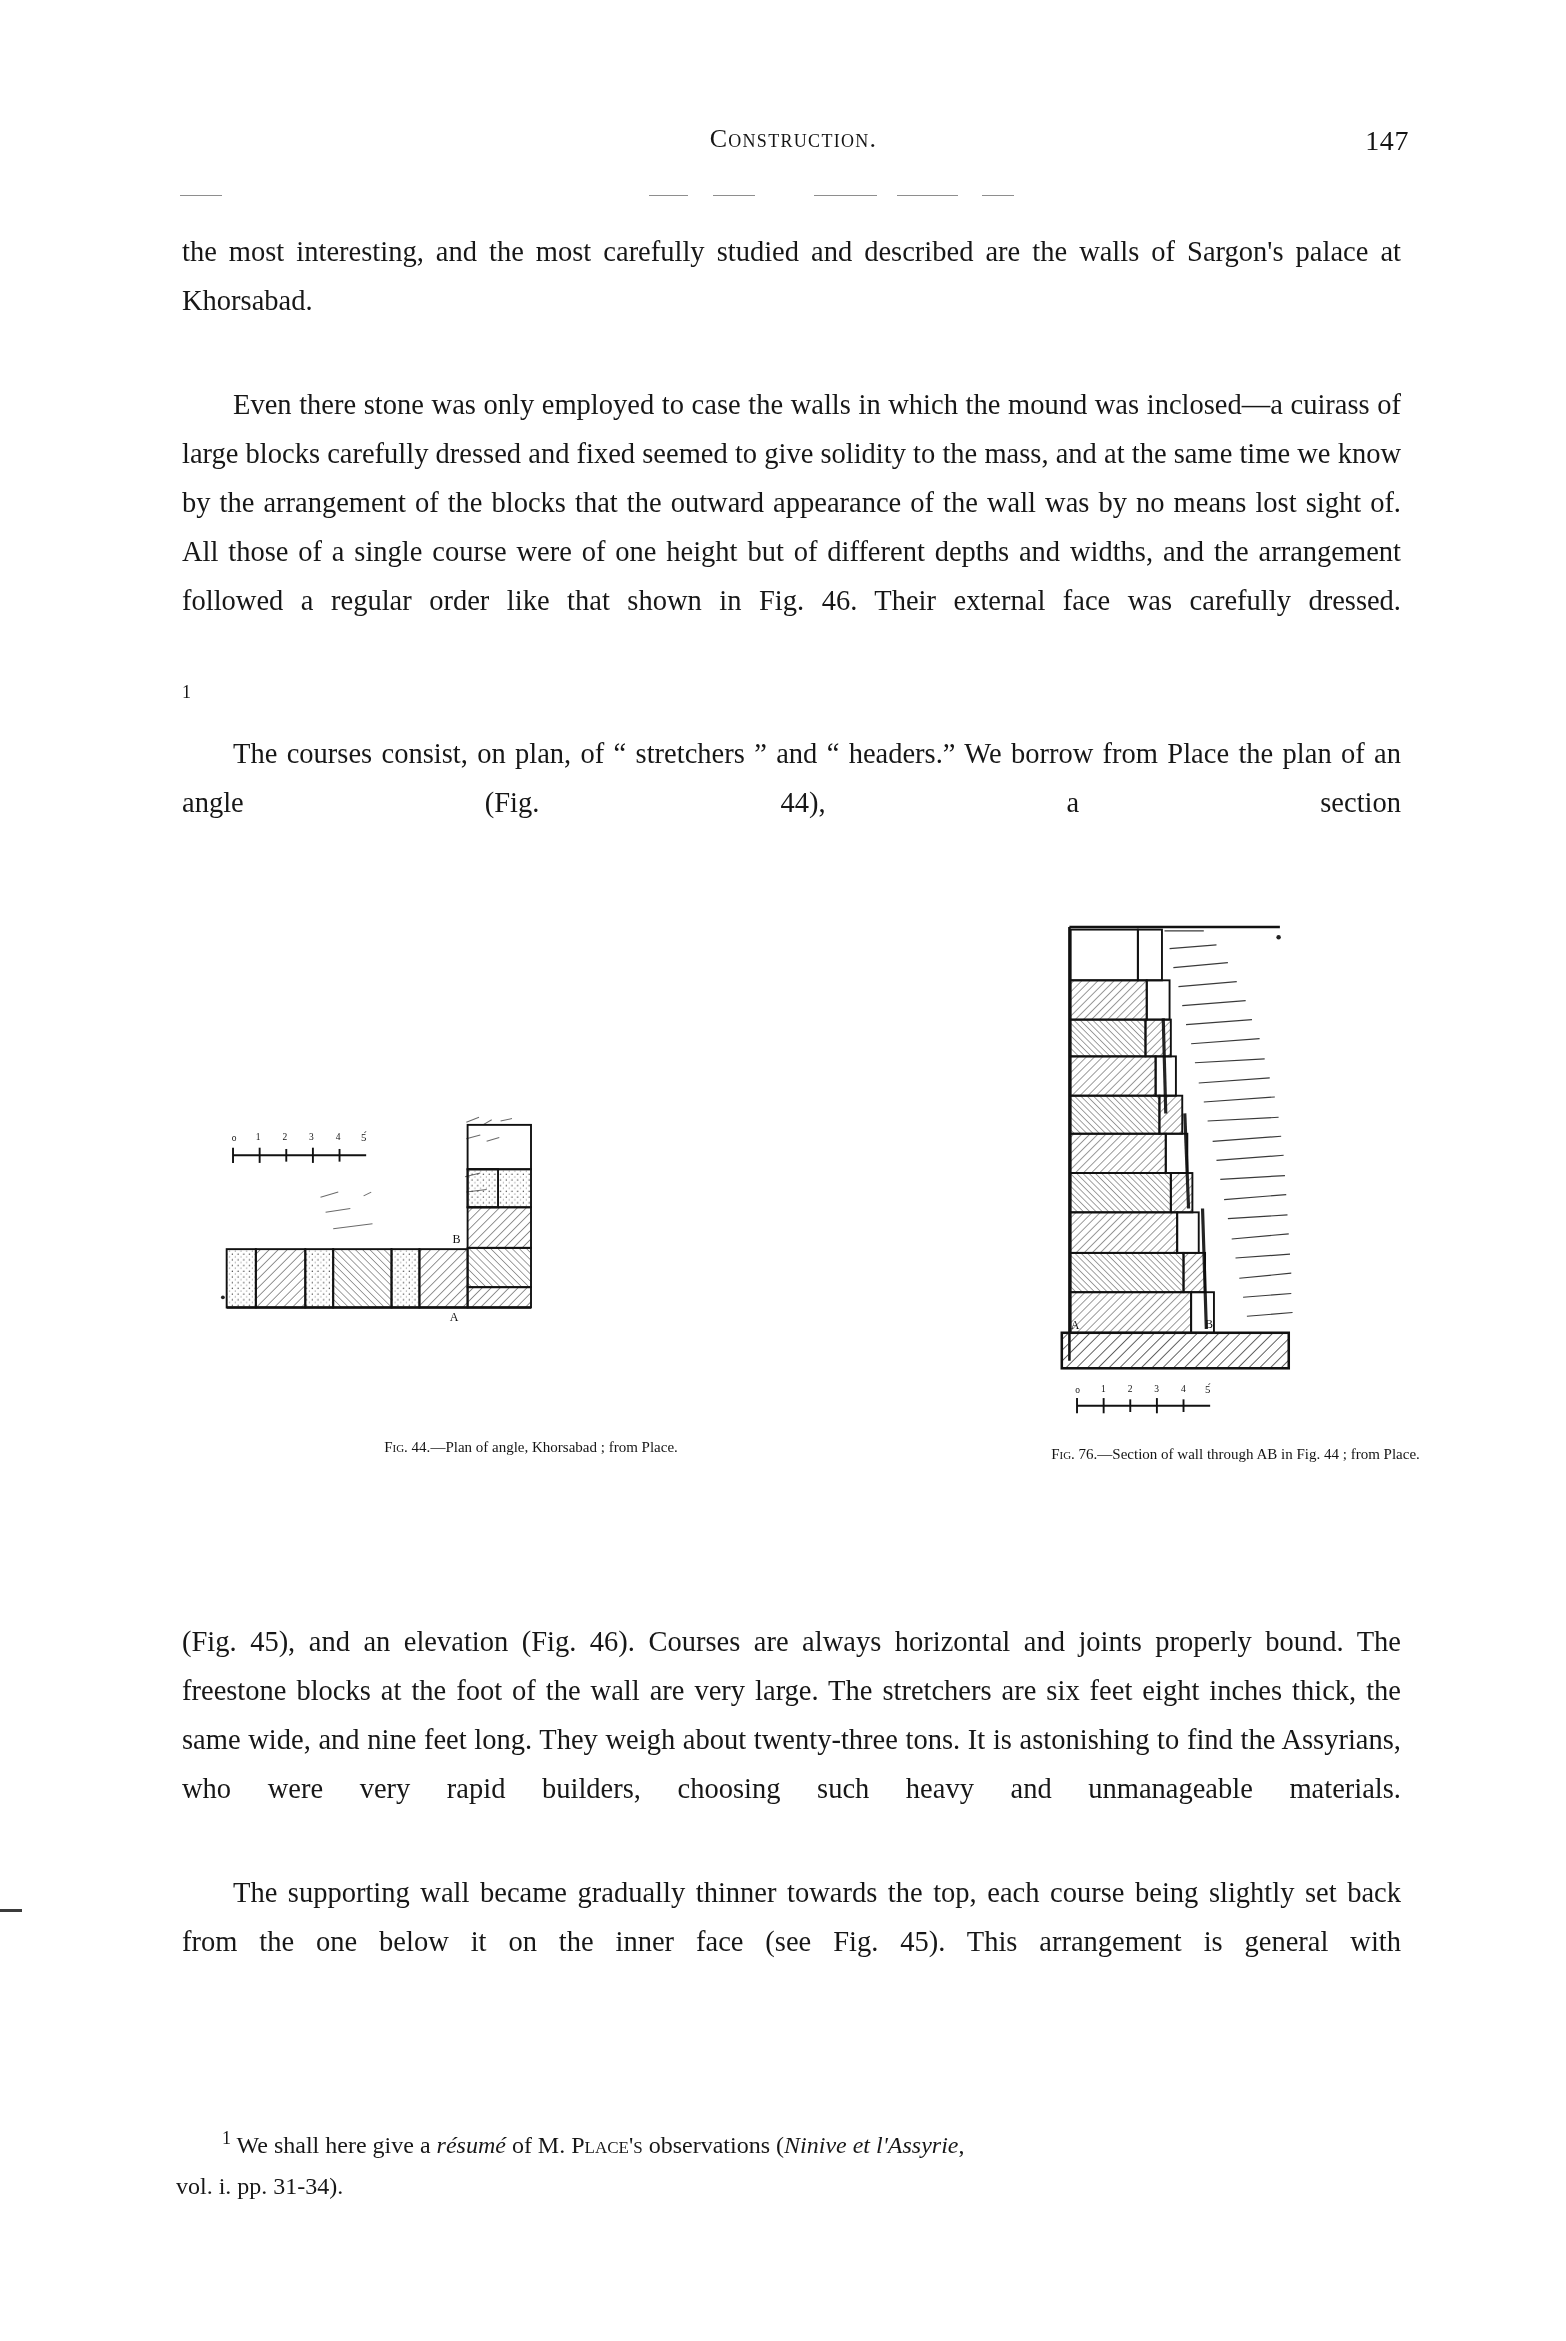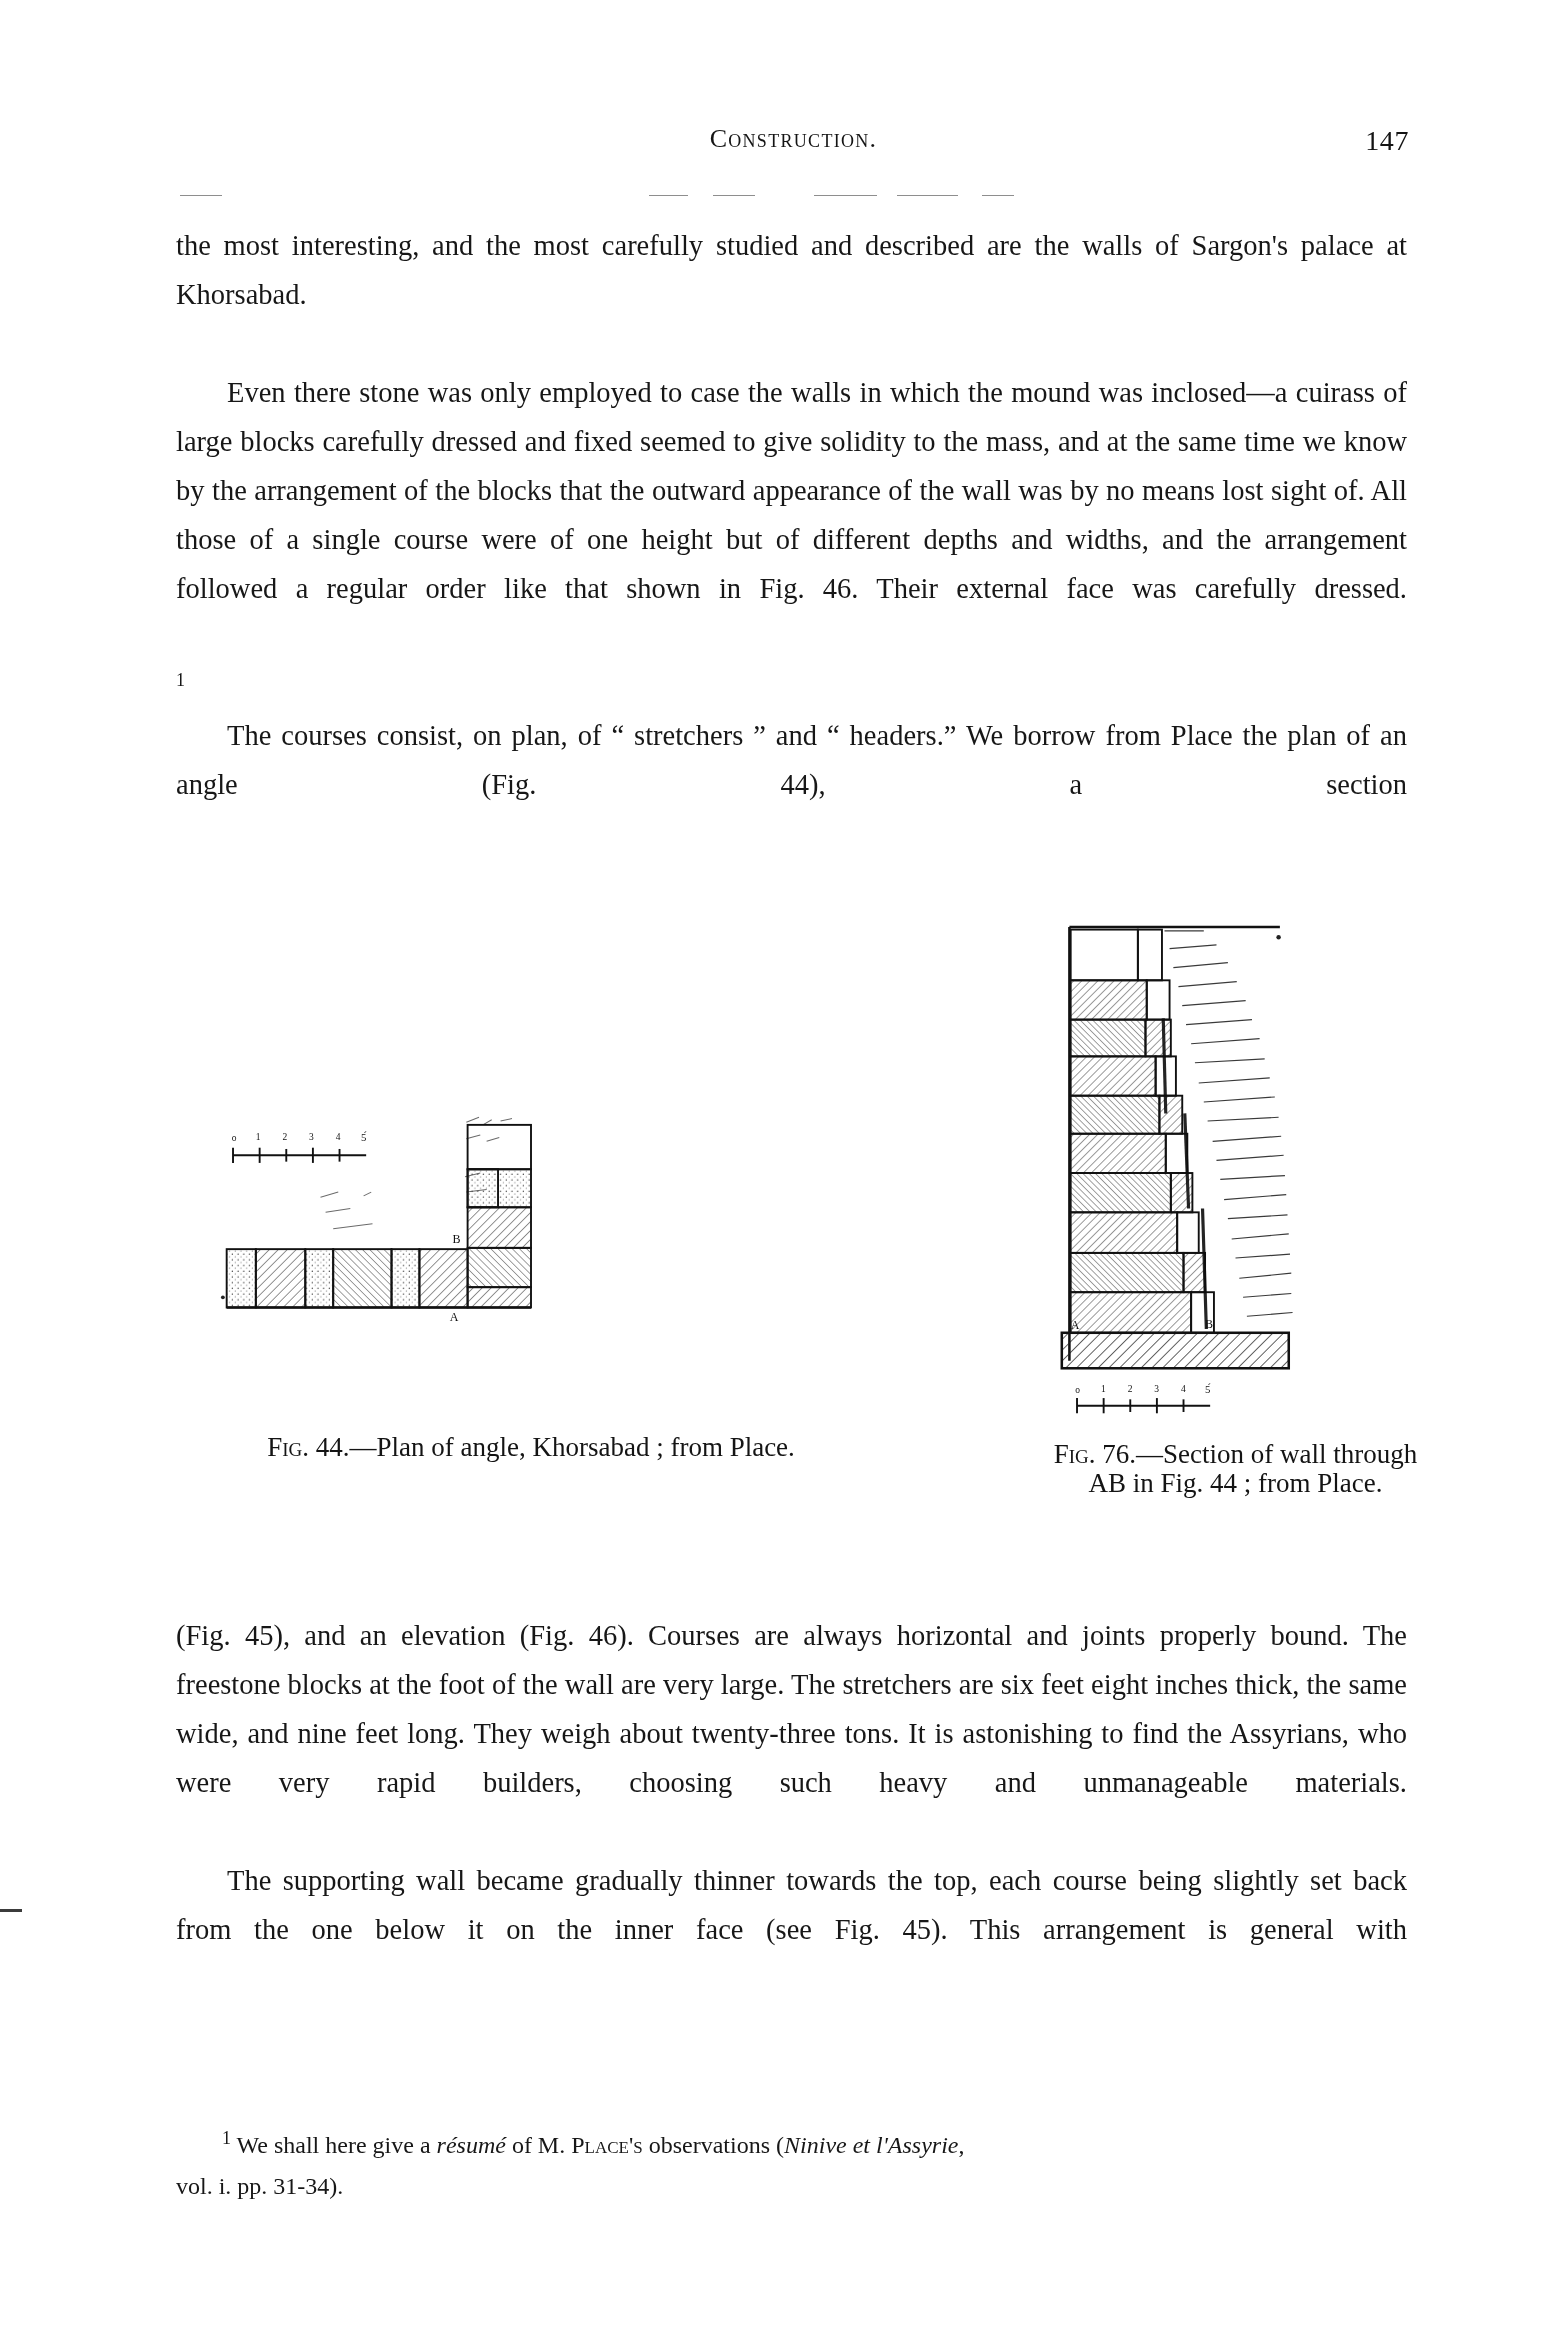--- a/index.html
+++ b/index.html
@@ -76,21 +76,21 @@
     left: 176px;
     width: 1231px;
     font-size: 28.5px;
     line-height: 49px;
     text-align: justify;
     color: #171717;
   }
   .block1 { top: 221px; }
   .block2 { top: 1611px; }
   .col p {
-    margin: 0;
+    margin: 6px;
   }
   .col p.indent {
     text-indent: 51px;
   }
   .just {
     text-align: justify;
   }
   .just::after {
     content: "";
     display: inline-block;
@@ -104,21 +104,21 @@
 
   
   .figures {
     position: absolute;
     left: 176px;
     top: 907px;
     width: 1231px;
     height: 647px;
   }
   .fig-caption {
-    font-size: 27px;
+    font-size: 15px;
     line-height: 29px;
     text-align: center;
     font-variant: small-caps;
     color: #141414;
   }
   .fig-caption .small {
     font-variant: normal;
   }
 
   

